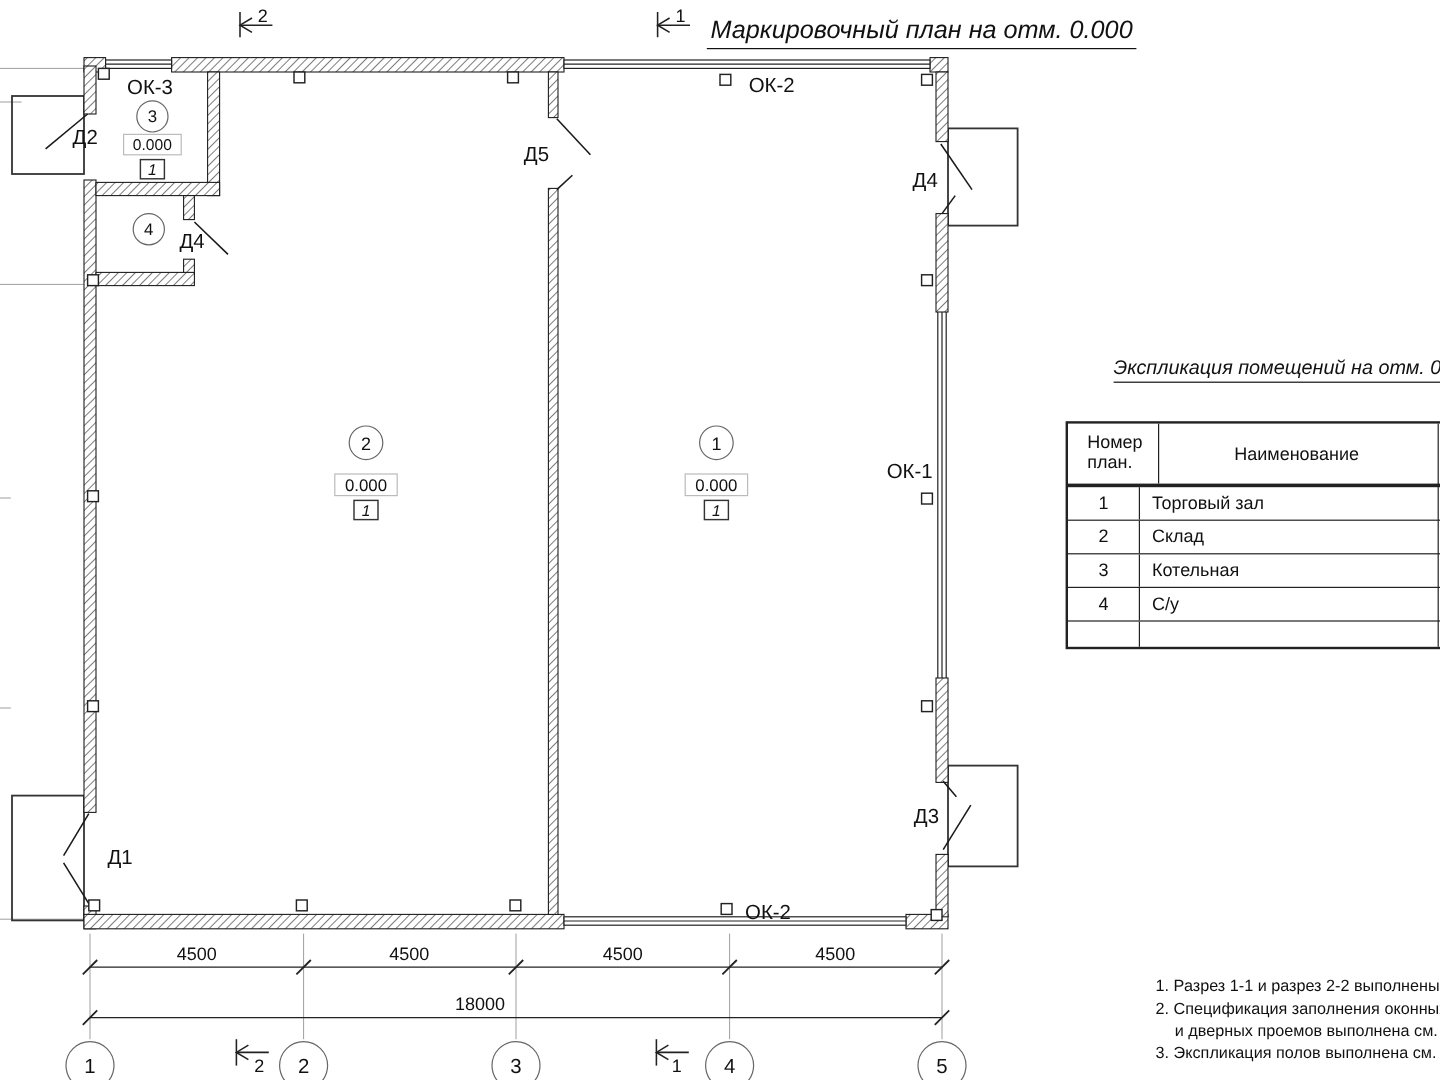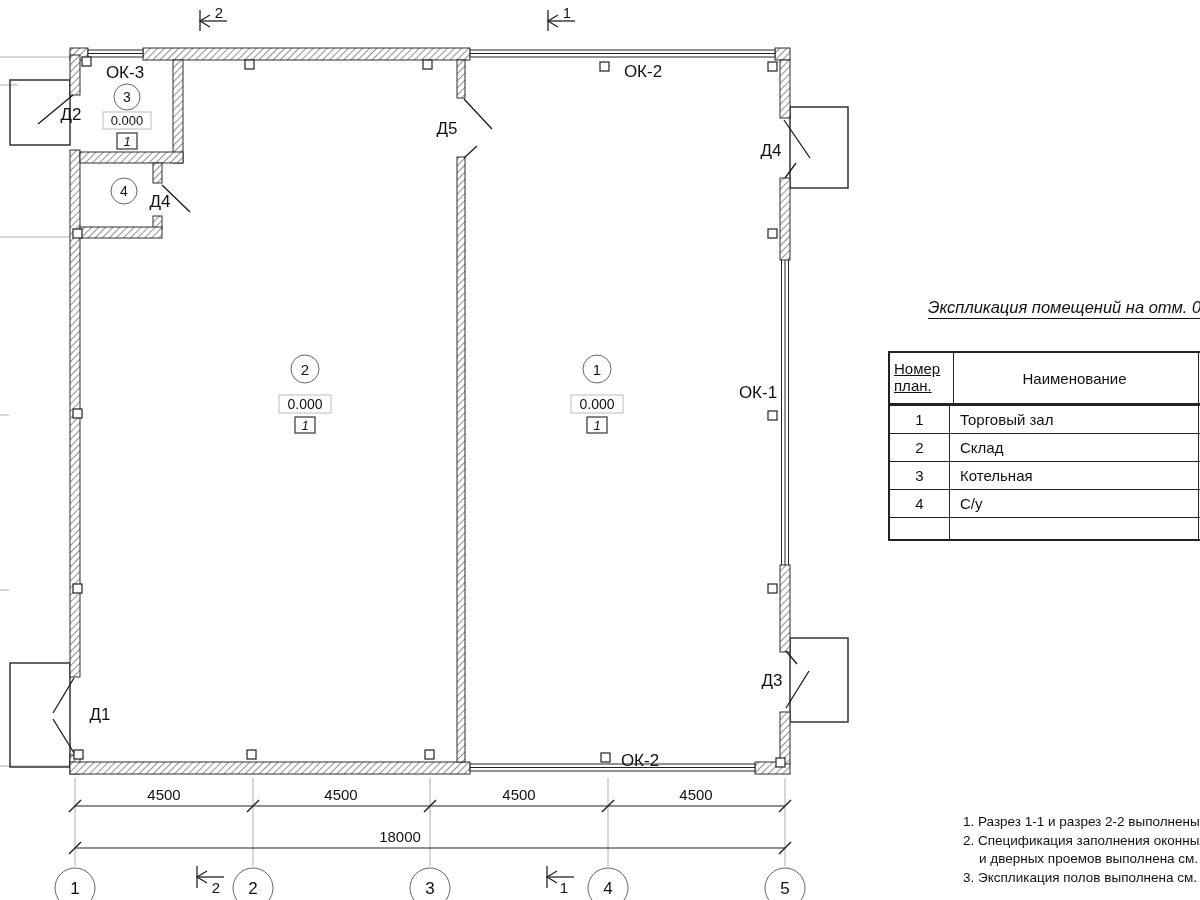--- a/index.html
+++ b/index.html
@@ -9,21 +9,21 @@
   svg text{font-family:"Liberation Sans",sans-serif;fill:#111;}
   .main-title{position:absolute;left:588px;top:14px;width:360px;text-align:center;
               font-style:italic;font-size:21px;}
   .main-title span{border-bottom:1.6px solid #111;padding:0 3px 3px 3px;}
   .exp-title{position:absolute;left:928px;top:298px;font-style:italic;font-size:16.5px;white-space:nowrap;}
   .exp-title span{border-bottom:1.4px solid #111;padding-bottom:2px;}
   .exp-table{position:absolute;left:888px;top:351px;width:345px;border:2px solid #222;background:#fff;}
   .exp-table .vdiv{position:absolute;left:308px;top:0;bottom:0;border-left:1px solid #222;}
   .t-head{display:flex;height:50px;border-bottom:3px solid #222;}
   .t-head .c1{width:59px;border-right:1.5px solid #222;font-size:15px;line-height:17px;
-              padding:7px 0 0 4px;text-decoration:underline;}
+              padding:7px 0 0 16px;}
   .t-head .c2{flex:1;display:flex;align-items:center;justify-content:center;font-size:15px;
               padding-right:40px;}
   .t-row{display:flex;height:27px;border-bottom:1px solid #222;align-items:center;}
   .t-row .c1{width:59px;border-right:1.5px solid #222;text-align:center;font-size:15px;
              height:100%;display:flex;align-items:center;justify-content:center;}
   .t-row .c2{flex:1;font-size:15px;padding-left:10px;}
   .t-row.empty{height:21px;border-bottom:none;}
   .notes{position:absolute;left:963px;top:813px;font-size:13.5px;line-height:18.5px;}
   .notes div{white-space:nowrap;}
   .notes .indent{padding-left:16px;}
@@ -243,20 +243,21 @@
     </g>
   </g>
   <g font-size="15" text-anchor="middle">
     <text x="219" y="18">2</text>
     <text x="567" y="18">1</text>
     <text x="216" y="893">2</text>
     <text x="564" y="893">1</text>
   </g>
 </svg>
 
+<div class="main-title"><span>Маркировочный план на отм. 0.000</span></div>
 
 <div class="exp-title"><span>Экспликация помещений на отм. 0.000</span></div>
 
 <div class="exp-table">
   <div class="vdiv"></div>
   <div class="t-head">
     <div class="c1">
       <div>Номер</div>
       <div>план.</div>
     </div>

